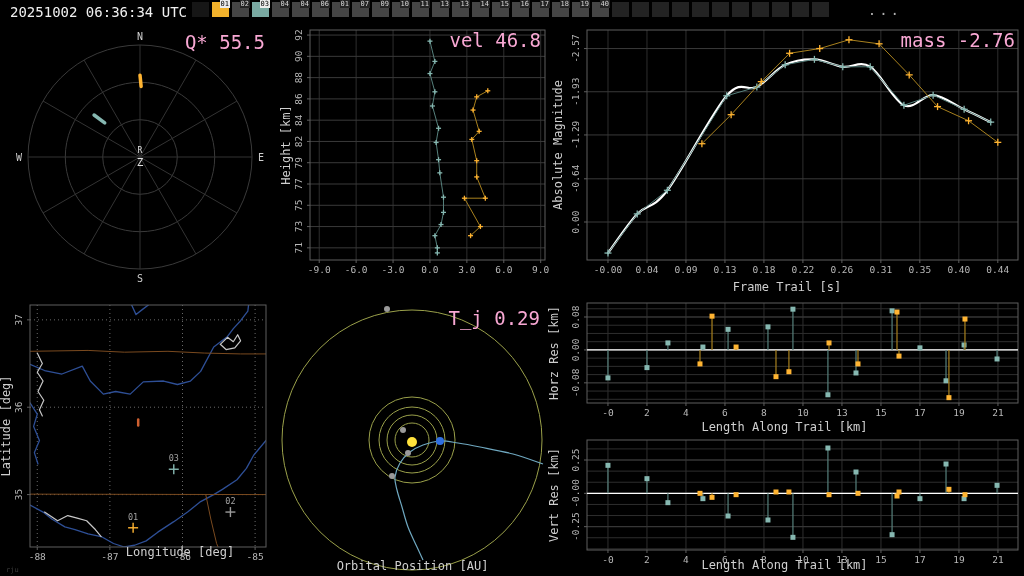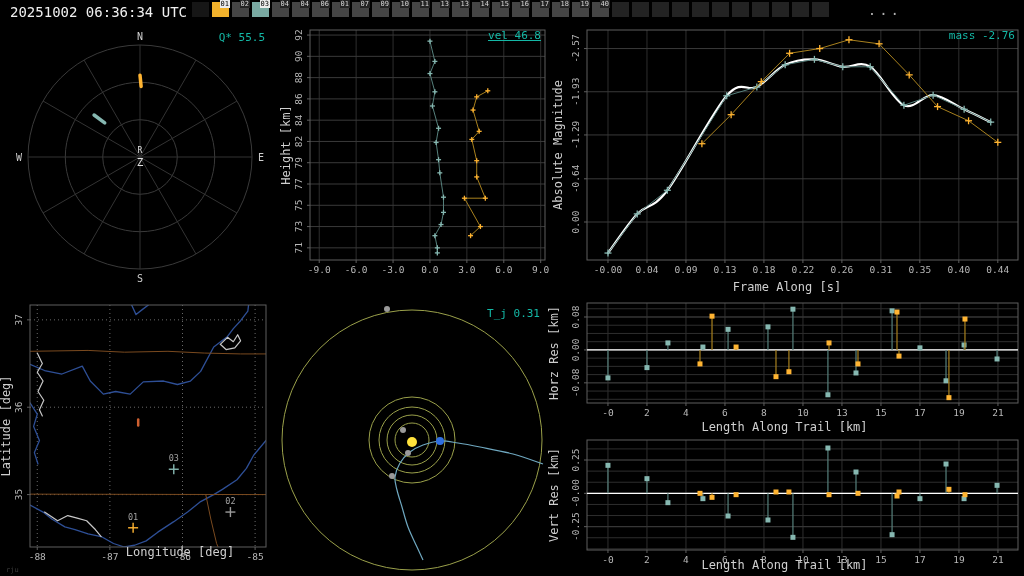--- a/index.html
+++ b/index.html
@@ -10,21 +10,21 @@
   .thumbs{position:absolute;left:192px;top:2px;display:flex;gap:3px;}
   .thumb{width:17px;height:15px;position:relative;background:#454545;flex:0 0 auto;}
   .thumb.empty{background:#161616;}
   .thumb.slot{background:#232323;}
   .thumb.active-orange{background:#f2b22c;}
   .thumb.active-teal{background:#79a9a2;}
   .tlab{position:absolute;top:-2px;right:-1px;font-size:7px;line-height:8px;background:#242424;color:#d8d8d8;padding:0 1px;}
   .thumb.active-orange .tlab,.thumb.active-teal .tlab{background:#ececec;color:#000;}
   .overflow{position:absolute;right:10px;top:2px;font-size:14px;letter-spacing:3px;color:#b0b0b0;cursor:default;}
   .panel{position:absolute;}
-  .ptitle{position:absolute;font-size:11px;color:#14b8a6;white-space:pre;}
+  .ptitle{position:absolute;font-size:19px;color:#f9a8d4;white-space:pre;}
   .caption{position:absolute;left:0;width:100%;text-align:center;font-size:12px;color:#cfcfcf;}
   .watermark{position:absolute;left:6px;bottom:2px;font-size:7px;color:#3a3a3a;text-align:center;}
   svg{position:absolute;left:0;top:0;display:block;}
   svg text{font-family:"DejaVu Sans Mono","Liberation Mono",monospace;}
 </style>
 </head>
 <body>
 
 <div class="screen">
 
@@ -236,21 +236,21 @@
         <line x1="202.82722513089004" y1="173.19383259911888" x2="207.82722513089004" y2="173.19383259911888" stroke="#ffb432" stroke-width="1.3"></line>
         <line x1="205.32722513089004" y1="170.69383259911888" x2="205.32722513089004" y2="175.69383259911888" stroke="#ffb432" stroke-width="1.3"></line>
         <line x1="181.91099476439788" y1="173.19383259911888" x2="186.91099476439788" y2="173.19383259911888" stroke="#ffb432" stroke-width="1.3"></line>
         <line x1="184.41099476439788" y1="170.69383259911888" x2="184.41099476439788" y2="175.69383259911888" stroke="#ffb432" stroke-width="1.3"></line>
         <line x1="197.90575916230367" y1="201.5638766519824" x2="202.90575916230367" y2="201.5638766519824" stroke="#ffb432" stroke-width="1.3"></line>
         <line x1="200.40575916230367" y1="199.0638766519824" x2="200.40575916230367" y2="204.0638766519824" stroke="#ffb432" stroke-width="1.3"></line>
         <line x1="188.0628272251309" y1="210.68281938325984" x2="193.0628272251309" y2="210.68281938325984" stroke="#ffb432" stroke-width="1.3"></line>
         <line x1="190.5628272251309" y1="208.18281938325984" x2="190.5628272251309" y2="213.18281938325984" stroke="#ffb432" stroke-width="1.3"></line>
         <text x="10" y="120" font-size="12" fill="#cfcfcf" text-anchor="middle" transform="rotate(-90 10 120)">Height [km]</text>
       </svg>
-    <div class="ptitle" style="right:9px;top:4px;text-decoration:underline;">vel 46.8</div>
+    <div class="ptitle" style="right:9px;top:4px;">vel 46.8</div>
   </div>
 
   <div class="panel" style="left:550px;top:25px;width:474px;height:275px;">
     <svg id="svg-mass" width="474" height="275">
         <line x1="57.996300102774924" y1="5" x2="57.996300102774924" y2="235" stroke="#2e2e2e" stroke-width="1"></line>
         <line x1="57.996300102774924" y1="235" x2="57.996300102774924" y2="238" stroke="#5e5e5e" stroke-width="1"></line>
         <text x="57.996300102774924" y="248" font-size="9.5" fill="#b8b8b8" text-anchor="middle">-0.00</text>
         <line x1="96.97677286742035" y1="5" x2="96.97677286742035" y2="235" stroke="#2e2e2e" stroke-width="1"></line>
         <line x1="96.97677286742035" y1="235" x2="96.97677286742035" y2="238" stroke="#5e5e5e" stroke-width="1"></line>
         <text x="96.97677286742035" y="248" font-size="9.5" fill="#b8b8b8" text-anchor="middle">0.04</text>
@@ -344,21 +344,21 @@
         <line x1="359.20904419321687" y1="46.37969483568075" x2="359.20904419321687" y2="53.37969483568075" stroke="#ffb432" stroke-width="1.3"></line>
         <line x1="384.0584789311408" y1="81.59917840375589" x2="391.0584789311408" y2="81.59917840375589" stroke="#ffb432" stroke-width="1.3"></line>
         <line x1="387.5584789311408" y1="78.09917840375589" x2="387.5584789311408" y2="85.09917840375589" stroke="#ffb432" stroke-width="1.3"></line>
         <line x1="415.06567317574513" y1="95.77171361502347" x2="422.06567317574513" y2="95.77171361502347" stroke="#ffb432" stroke-width="1.3"></line>
         <line x1="418.56567317574513" y1="92.27171361502347" x2="418.56567317574513" y2="99.27171361502347" stroke="#ffb432" stroke-width="1.3"></line>
         <line x1="444.3010277492292" y1="117.36795774647888" x2="451.3010277492292" y2="117.36795774647888" stroke="#ffb432" stroke-width="1.3"></line>
         <line x1="447.8010277492292" y1="113.86795774647888" x2="447.8010277492292" y2="120.86795774647888" stroke="#ffb432" stroke-width="1.3"></line>
         <text x="12" y="120" font-size="12" fill="#cfcfcf" text-anchor="middle" transform="rotate(-90 12 120)">Absolute Magnitude</text>
       </svg>
     <div class="ptitle" style="right:9px;top:4px;">mass -2.76</div>
-    <div class="caption" style="bottom:6px;">Frame Along [s]</div>
+    <div class="caption" style="bottom:6px;">Frame Trail [s]</div>
   </div>
 
   <div class="panel" style="left:0;top:300px;width:280px;height:276px;">
     <svg id="svg-map" width="280" height="276">
         <clipPath id="mapclip">
           <rect x="30" y="5" width="236" height="242"></rect>
         </clipPath>
         <line x1="37.26153846153805" y1="5" x2="37.26153846153805" y2="247" stroke="#6a6a6a" stroke-width="1" stroke-dasharray="1 3"></line>
         <line x1="37.26153846153805" y1="247" x2="37.26153846153805" y2="250" stroke="#5e5e5e" stroke-width="1"></line>
         <text x="37.26153846153805" y="260" font-size="9.5" fill="#b8b8b8" text-anchor="middle">-88</text>
@@ -418,21 +418,22 @@
         <circle cx="132" cy="140" r="43" fill="none" stroke="#9aa04a" stroke-width="1"></circle>
         <circle cx="132" cy="140" r="130" fill="none" stroke="#9aa04a" stroke-width="1"></circle>
         <path d="M263,164C258,162.33333333333334 243.5,156.83333333333334 233,154C222.5,151.16666666666666 209.16666666666666,148.83333333333334 200,147C190.83333333333334,145.16666666666666 184.66666666666666,144 178,143C171.33333333333334,142 165.83333333333334,140.66666666666666 160,141C154.16666666666666,141.33333333333334 148,143.16666666666666 143,145C138,146.83333333333334 133.83333333333334,149 130,152C126.16666666666667,155 122.5,158.83333333333334 120,163C117.5,167.16666666666666 115.5,172.5 115,177C114.5,181.5 115.83333333333333,185 117,190C118.16666666666667,195 120.16666666666667,200.83333333333334 122,207C123.83333333333333,213.16666666666666 125.5,220.33333333333334 128,227C130.5,233.66666666666666 134.5,241.5 137,247C139.5,252.5 142,257.8333333333333 143,260" fill="none" stroke="#6fa8c0" stroke-width="1.2"></path>
         <circle cx="123" cy="130" r="3" fill="#9a9a9a"></circle>
         <circle cx="128" cy="153" r="3" fill="#9a9a9a"></circle>
         <circle cx="112" cy="176" r="3" fill="#9a9a9a"></circle>
         <circle cx="107" cy="9" r="3" fill="#9a9a9a"></circle>
         <circle cx="132" cy="142" r="5" fill="#ffe23c"></circle>
         <circle cx="160" cy="141" r="4" fill="#2f6fe0"></circle>
       </svg>
-    <div class="ptitle" style="right:5px;top:7px;">T_j 0.31</div>
+    <div class="ptitle" style="right:5px;top:7px;">T_j 0.29</div>
+    <div class="caption" style="bottom:3px;">Orbital Position [AU]</div>
   </div>
 
   <div class="panel" style="left:545px;top:300px;width:479px;height:137px;">
     <svg id="svg-resh" width="479" height="137">
         <line x1="42" y1="99.29629629629629" x2="473" y2="99.29629629629629" stroke="#2e2e2e" stroke-width="1"></line>
         <line x1="42" y1="91.06584362139918" x2="473" y2="91.06584362139918" stroke="#2e2e2e" stroke-width="1"></line>
         <line x1="42" y1="82.83539094650206" x2="473" y2="82.83539094650206" stroke="#2e2e2e" stroke-width="1"></line>
         <line x1="42" y1="74.60493827160494" x2="473" y2="74.60493827160494" stroke="#2e2e2e" stroke-width="1"></line>
         <line x1="42" y1="66.37448559670781" x2="473" y2="66.37448559670781" stroke="#2e2e2e" stroke-width="1"></line>
         <line x1="42" y1="58.14403292181069" x2="473" y2="58.14403292181069" stroke="#2e2e2e" stroke-width="1"></line>

